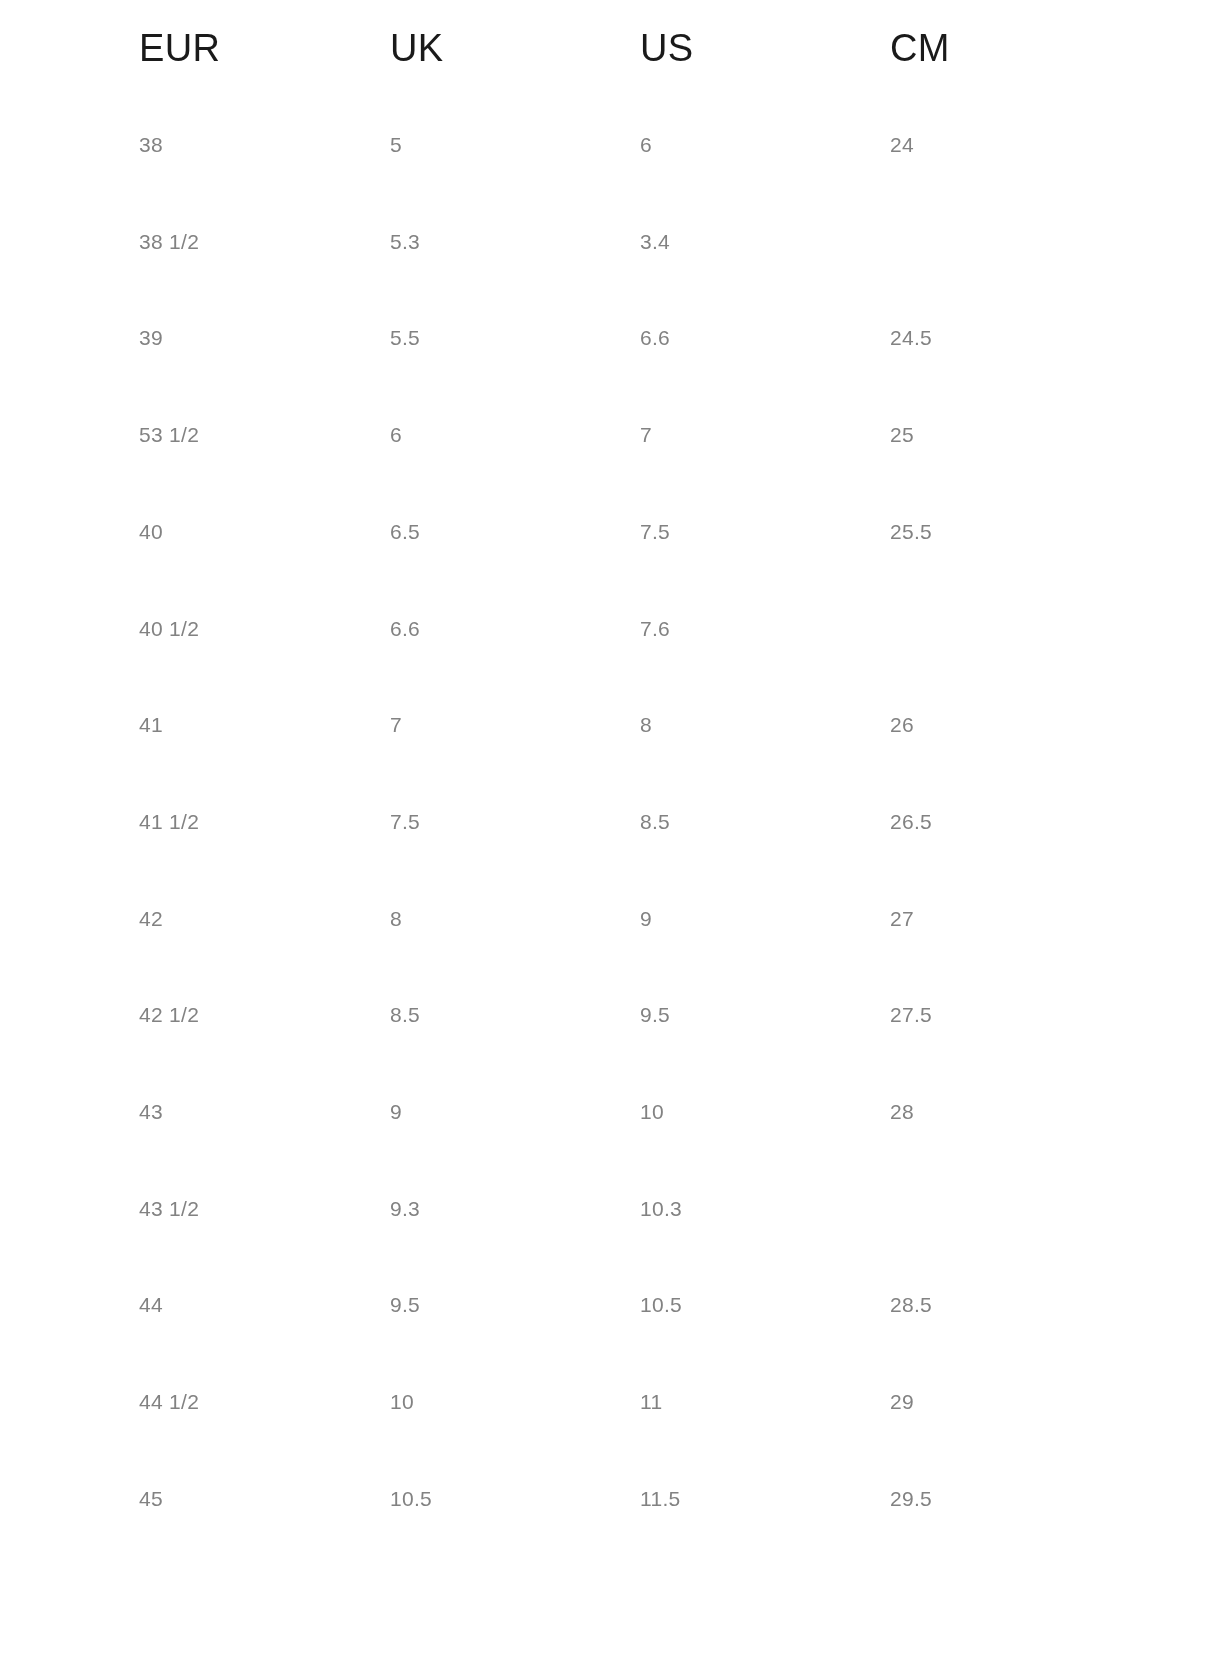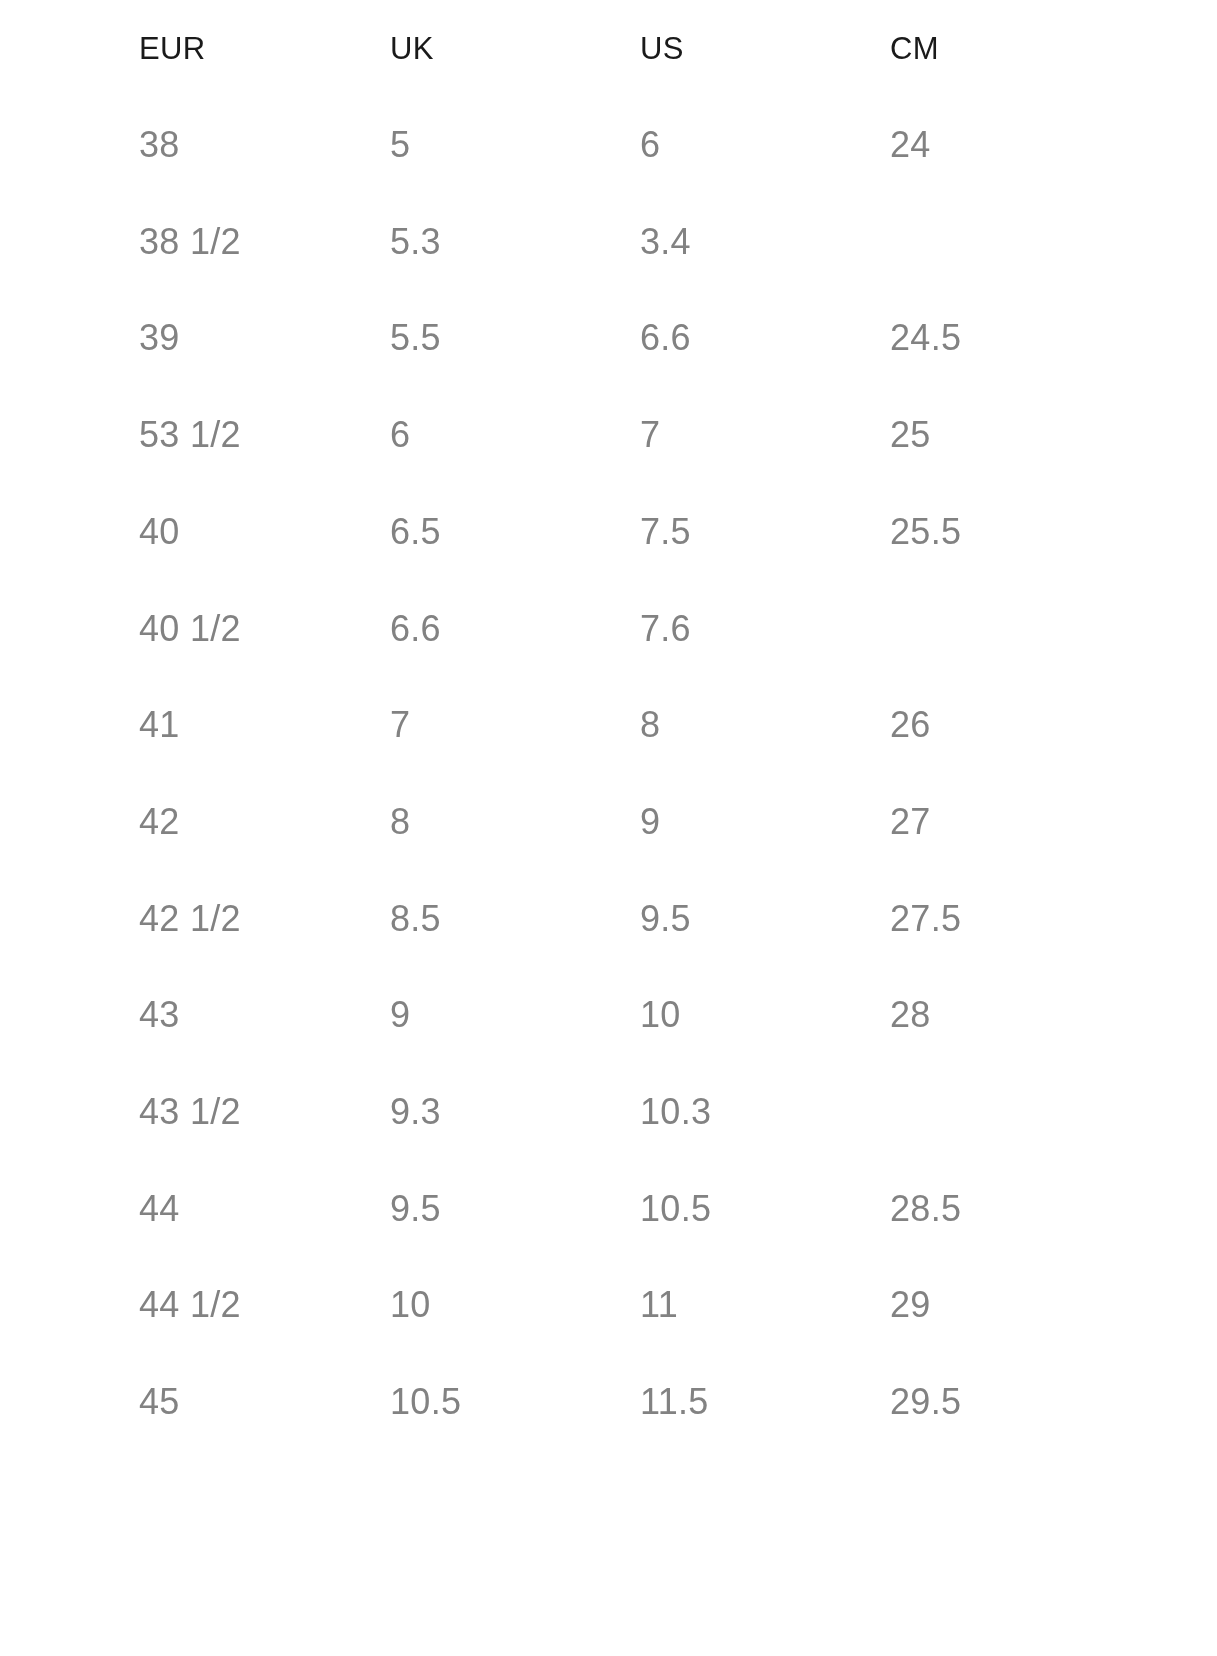--- a/index.html
+++ b/index.html
@@ -36,29 +36,29 @@
     vertical-align: middle;
     border: none;
     padding: 0;
     font-weight: normal;
     white-space: nowrap;
   }
   .size-table thead th {
     height: 97px;
     padding-left: 139px;
     color: #1a1a1a;
-    font-size: 31px;
+    font-size: 38px;
     letter-spacing: 0.4px;
     line-height: 97px;
   }
   .size-table tbody td {
     height: 96.7px;
     padding-left: 139px;
     color: #828282;
-    font-size: 36px;
+    font-size: 21px;
     letter-spacing: 0.3px;
     line-height: 96.7px;
   }
   
   .size-table th.col-eur, .size-table td.col-eur { padding-left: 139px; }
   .size-table th.col-uk,  .size-table td.col-uk  { padding-left: 140px; }
   .size-table th.col-us,  .size-table td.col-us  { padding-left: 140px; }
   .size-table th.col-cm,  .size-table td.col-cm  { padding-left: 140px; }
 
   .cell-empty { color: transparent; }
@@ -119,20 +119,26 @@
           <td class="col-us">7.6</td>
           <td class="col-cm cell-empty"></td>
         </tr>
         <tr>
           <td class="col-eur">41</td>
           <td class="col-uk">7</td>
           <td class="col-us">8</td>
           <td class="col-cm">26</td>
         </tr>
         <tr>
+          <td class="col-eur">41 1/2</td>
+          <td class="col-uk">7.5</td>
+          <td class="col-us">8.5</td>
+          <td class="col-cm">26.5</td>
+        </tr>
+        <tr>
           <td class="col-eur">42</td>
           <td class="col-uk">8</td>
           <td class="col-us">9</td>
           <td class="col-cm">27</td>
         </tr>
         <tr>
           <td class="col-eur">42 1/2</td>
           <td class="col-uk">8.5</td>
           <td class="col-us">9.5</td>
           <td class="col-cm">27.5</td>

